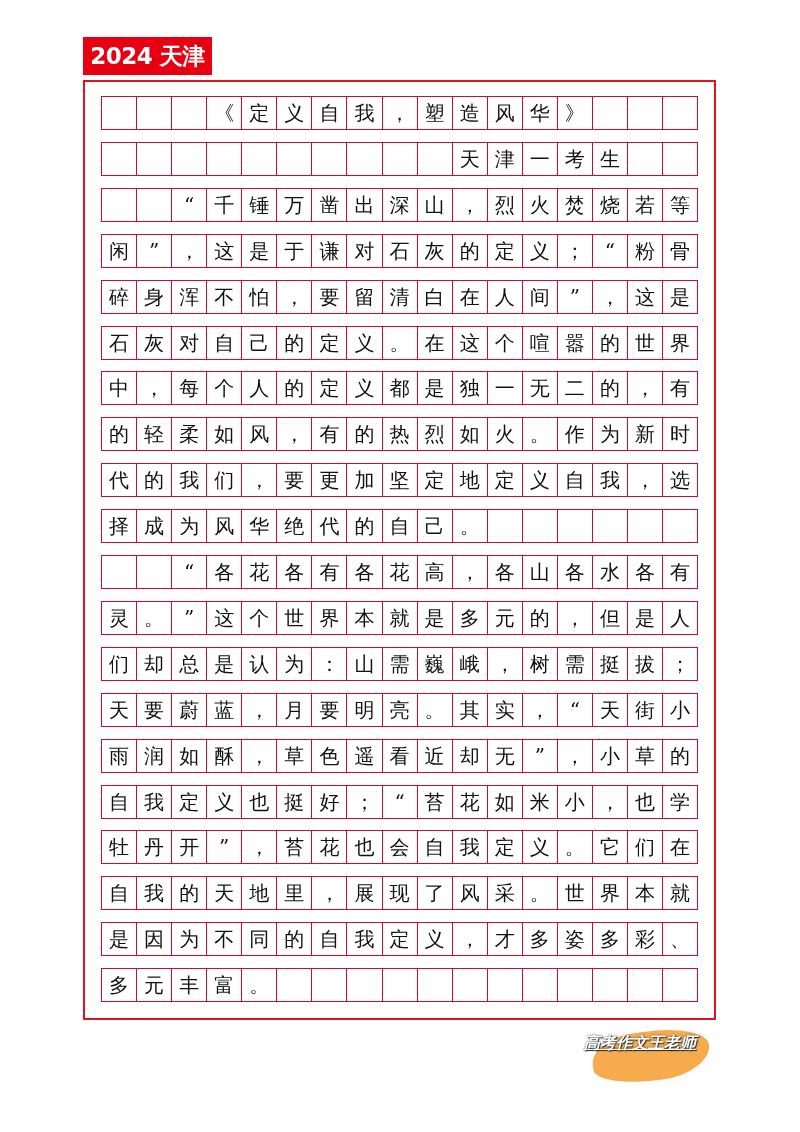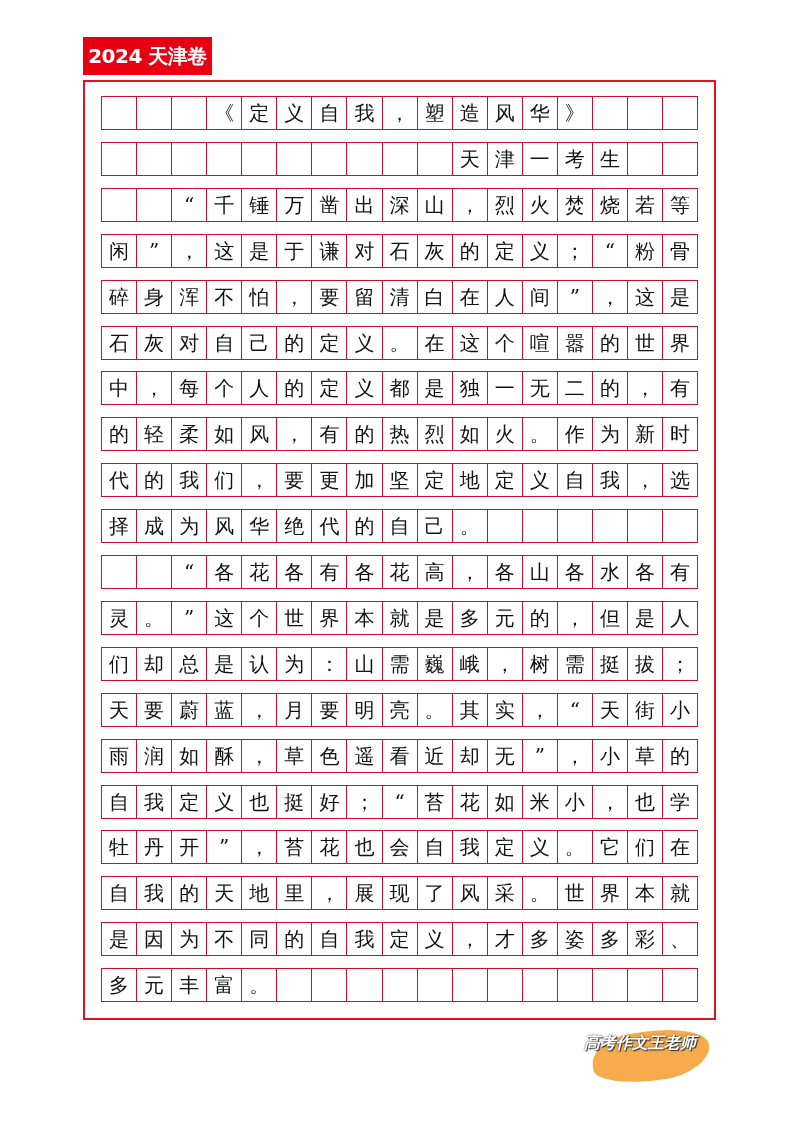--- a/index.html
+++ b/index.html
@@ -1,35 +1,35 @@
 <!DOCTYPE html>
 <html><head>
   <meta charset="utf-8">
   <style>
     html, body { margin:0; padding:0; }
     body { width:800px; height:1132px; background:#ffffff; position:relative; overflow:hidden;
            font-family:"DejaVu Sans", sans-serif; }
     .badge { position:absolute; left:83px; top:37px; width:129px; height:38px; background:#e60012;
-             color:#fff; font-family:"DejaVu Sans", sans-serif; font-weight:bold; font-size:20px;
+             color:#fff; font-family:"DejaVu Sans", sans-serif; font-weight:bold; font-size:23px;
              line-height:38px; text-align:center; letter-spacing:-0.5px; }
     .frame { position:absolute; left:83px; top:80px; width:629px; height:936px;
              border:2px solid #e0141e; box-sizing:content-box; }
     .grid { position:absolute; left:101px; top:96px; width:597px; }
     .row { position:absolute; left:0; width:597px; height:34px; display:flex;
            border:1px solid #c8102e; box-sizing:border-box; }
     .cell { flex:1 1 0; height:100%; border-right:1px solid #c8102e; box-sizing:border-box;
             display:flex; align-items:center; justify-content:center;
             font-family:"DejaVu Serif", serif; font-size:20px; color:#111; line-height:1; }
     .cell:last-child { border-right:none; }
     .watermark { position:absolute; left:580px; top:1025px; width:150px; height:60px; }
     .wm-blob { position:absolute; left:12px; top:6px; width:118px; height:50px; background:#f5a742;
                border-radius:40% 55% 45% 60% / 55% 45% 60% 40%; transform:rotate(-8deg); opacity:0.95; }
     .wm-text { position:absolute; left:4px; top:8px; font-family:"DejaVu Sans", sans-serif;
                font-style:italic; font-weight:bold; font-size:16px; color:#fff;
-               text-shadow:0 0 2px #333, 1px 1px 1px #333; white-space:nowrap; }
+               text-shadow:0 0 2px #333, 1px 1px 1px #333; white-space:nowrap;text-decoration:underline; }
   </style>
 </head>
 <body>
 
 <div class="badge">2024 天津卷</div>
 
 <div class="frame"></div>
 
 <div class="grid" id="grid">
     <div class="row" style="top: 0px;">

